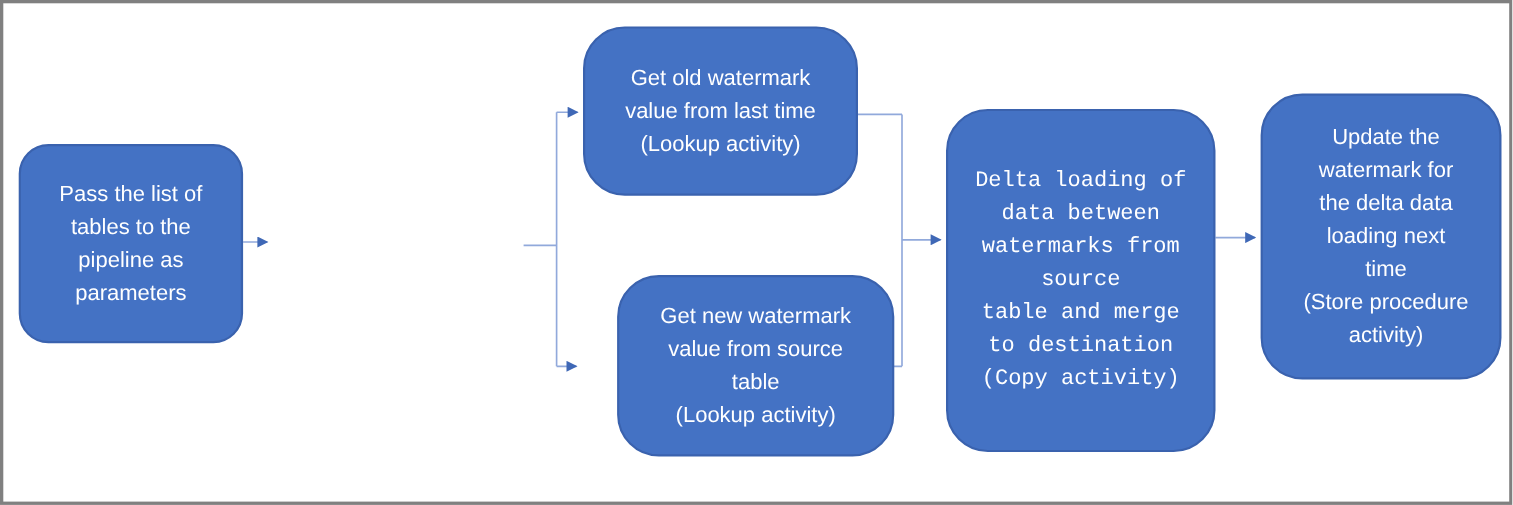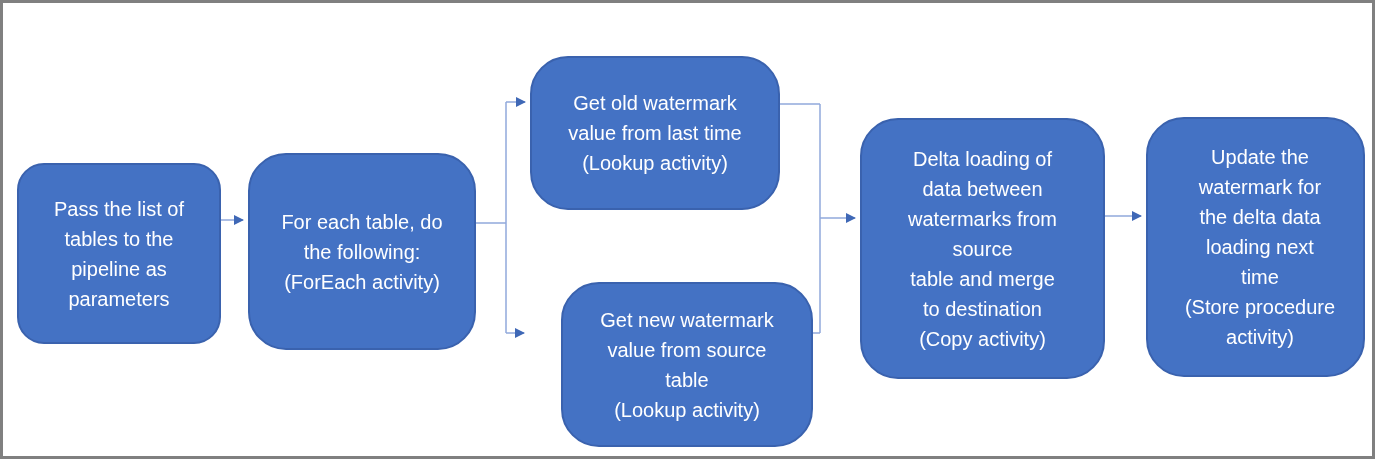--- a/index.html
+++ b/index.html
@@ -37,21 +37,20 @@
     position: absolute;
     box-sizing: border-box;
     background: var(--box_fill, #4472C4);
     border: 2px solid var(--box_border, #3A62AE);
     border-radius: 38px;
     display: flex;
     align-items: center;
     justify-content: center;
     text-align: center;
     padding: 8px 10px;
-    margin-top: 32px;
   }
   .node-text {
     color: var(--box_text, #ffffff);
     font-size: 20px;
     line-height: 30px;
     white-space: pre-line;
   }
 </style>
 </head>
 <body>
@@ -80,40 +79,35 @@
     <path class="connector" d="M 1102 213 H 1138" marker-end="url(#arrow)"></path>
   </svg>
 
   <div class="node" style="left:14px; top:128px; width:204px; height:181px;border-radius:27px;">
     <div class="node-text">Pass the list of
 tables to the
 pipeline as
 parameters</div>
   </div>
 
-  <div class="node" style="left:245px; top:118px; width:228px; height:197px;">
-    <div class="node-text">For each table, do
-the following:
-(ForEach activity)</div>
-  </div>
 
   <div class="node" style="left:527px; top:21px; width:250px; height:154px;">
     <div class="node-text">Get old watermark
 value from last time
 (Lookup activity)</div>
   </div>
 
   <div class="node" style="left:558px; top:247px; width:252px; height:165px;">
     <div class="node-text">Get new watermark
 value from source
 table
 (Lookup activity)</div>
   </div>
 
-  <div class="node" style="left:857px; top:83px; width:245px; height:261px;">
+  <div class="node" style="left:857px; top:96px; width:245px; height:312px;font-family:Liberation Mono, monospace;">
     <div class="node-text">Delta loading of
 data between
 watermarks from
 source
 table and merge
 to destination
 (Copy activity)</div>
   </div>
 
   <div class="node" style="left:1143px; top:82px; width:219px; height:260px;padding-left:19px;">

